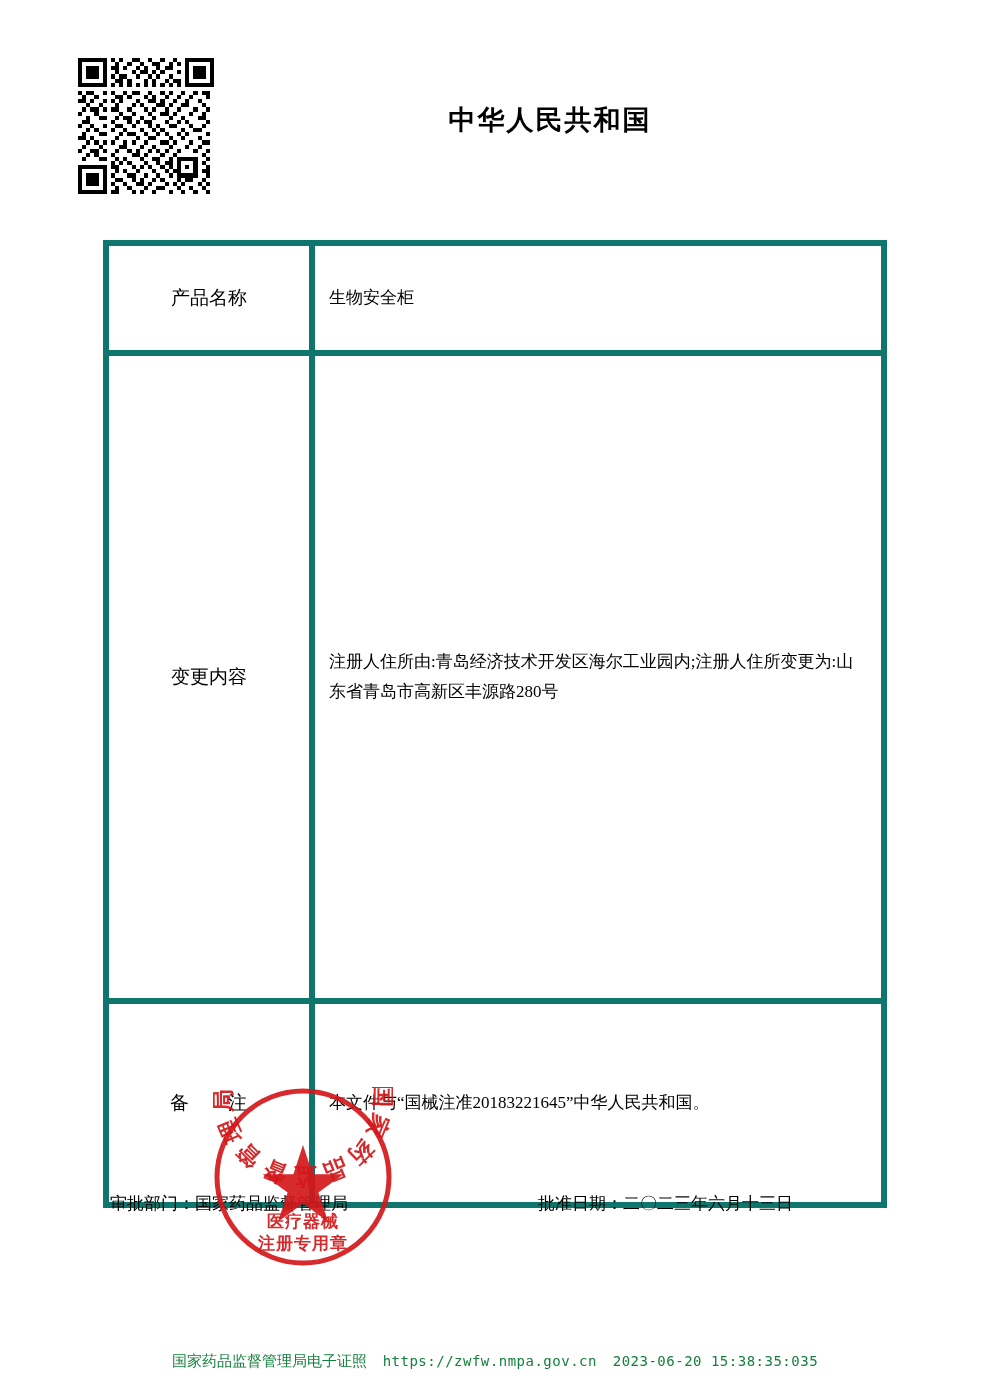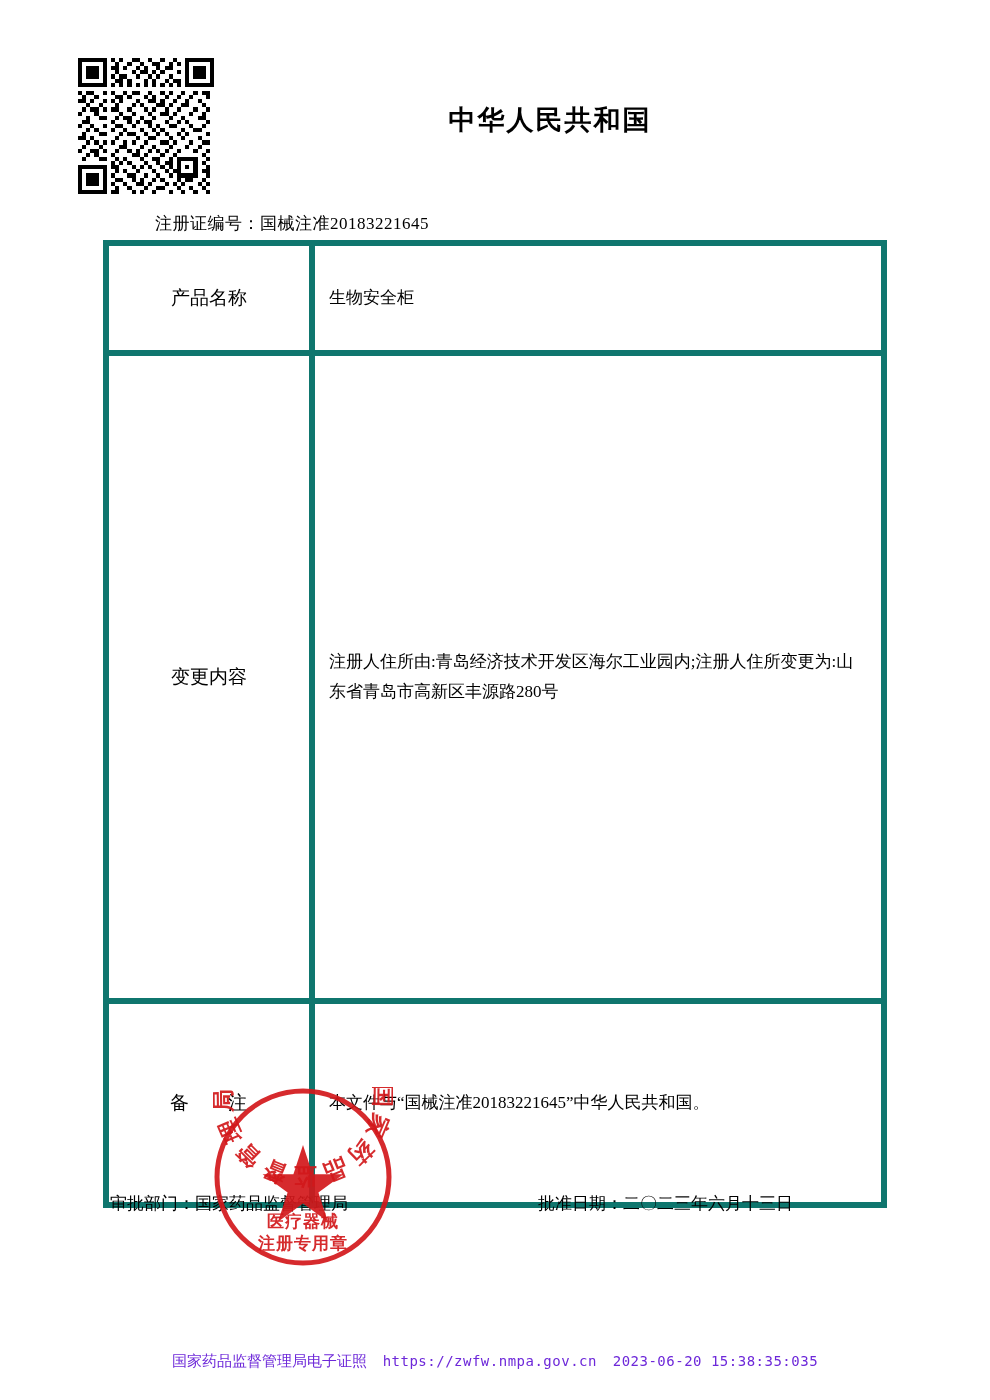--- a/index.html
+++ b/index.html
@@ -130,21 +130,21 @@
     pointer-events: none;
   }
 
   
   .bottom-bar {
     position: absolute;
     left: 0;
     top: 1352px;
     width: 990px;
     text-align: center;
-    color: #6d28d9;
+    color: #15803d;
     font-size: 15px;
   }
   .bottom-bar .mono {
     font-family: "DejaVu Sans Mono", "Liberation Mono", monospace;
     font-size: 14px;
     letter-spacing: 0.5px;
   }
   .bottom-bar span { margin: 0 6px; }
 </style>
 </head>
@@ -454,21 +454,20 @@
         <rect x="28" y="32" width="1" height="1"></rect>
           <rect x="31" y="32" width="1" height="1"></rect>
       </g>
     </svg>
   </div>
 
   <div class="title-block">
     <div class="title-line1">中华人民共和国</div>
   </div>
 
-  <div class="reg-no">注册证编号：国械注准20183221645</div>
 
   <table class="doc-table">
     <tbody>
         <tr class="row-product">
       <td class="col-label">产品名称</td>
       <td class="col-value">
         <div class="value-text">生物安全柜</div>
       </td>
     </tr>
     <tr class="row-change">

